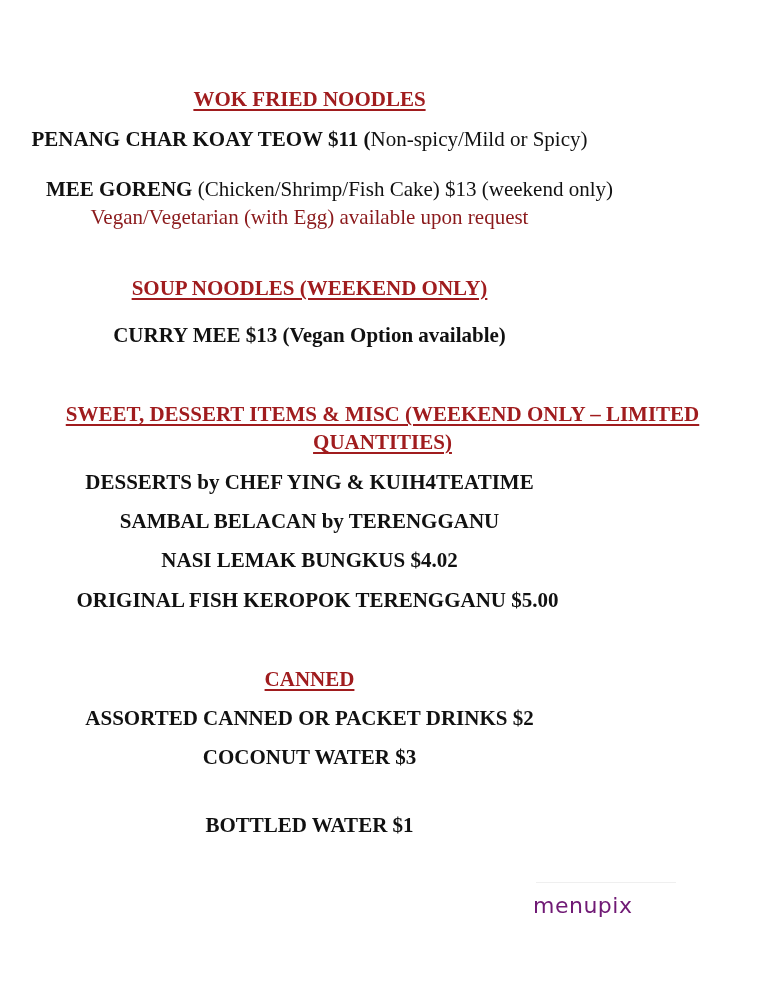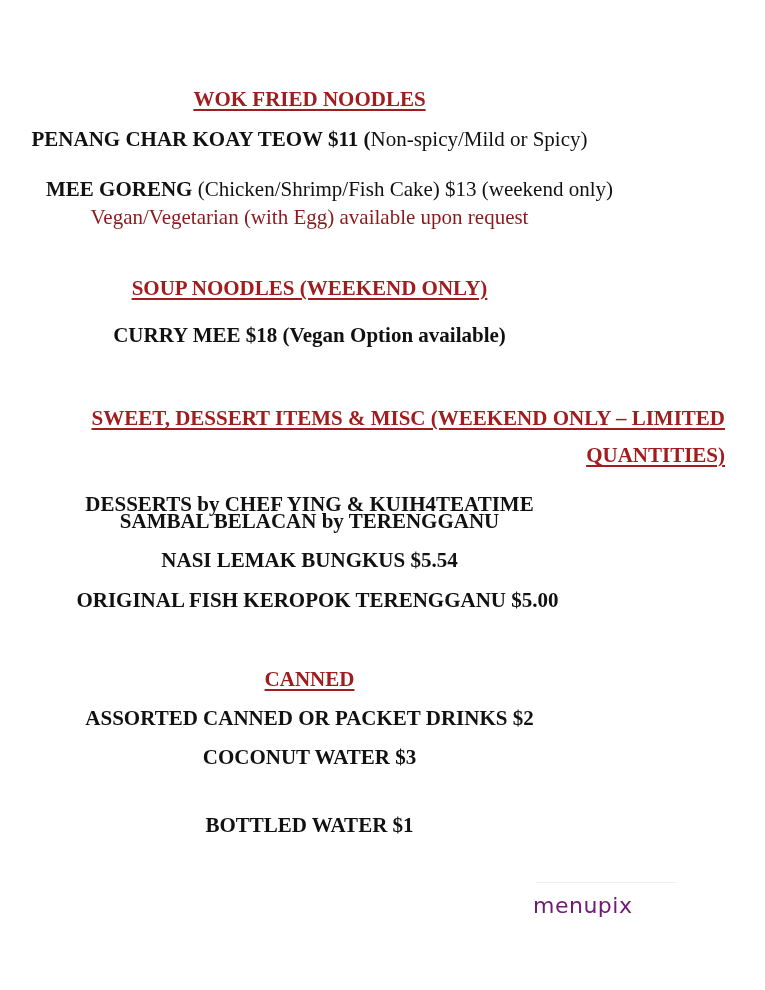--- a/index.html
+++ b/index.html
@@ -12,22 +12,22 @@
     font-size: 21px; line-height: 26px; white-space: nowrap;
   }
   .heading {
     color: #a01c1e; font-weight: bold; text-decoration: underline;
     text-decoration-thickness: 2px; text-underline-offset: 3px;
   }
   .note { color: #8b1a1c; font-weight: normal; }
   .bold { font-weight: bold; }
   .normal { font-weight: normal; }
   .heading-multi {
-    position: absolute; left: 40px; width: 685px; text-align: right;
-    font-size: 21px; line-height: 37px;
+    position: absolute; left: 40px; width: 685px; text-align: center;
+    font-size: 21px; line-height: 28px;
     color: #a01c1e; font-weight: bold; text-decoration: underline;
     text-decoration-thickness: 2px; text-underline-offset: 3px;
   }
   .watermark {
     position: absolute; left: 533px; top: 893px;
     font-family: "DejaVu Sans", sans-serif; font-size: 22px;
     color: #701a75; letter-spacing: 0.5px;
   }
   .watermark-rule {
     position: absolute; left: 536px; top: 882px; width: 140px; height: 1px;
@@ -42,26 +42,26 @@
   <div class="line heading" style="top:86px;">WOK FRIED NOODLES</div>
   <div class="line" style="top:126px;">
     <span class="bold">PENANG CHAR KOAY TEOW $11 (</span><span class="normal">Non-spicy/Mild or Spicy)</span>
   </div>
   <div class="line" style="top:176px;padding-left:20px;">
     <span class="bold">MEE GORENG</span><span class="normal"> (Chicken/Shrimp/Fish Cake) $13 (weekend only)</span>
   </div>
   <div class="line note" style="top:204px;">Vegan/Vegetarian (with Egg) available upon request</div>
 
   <div class="line heading" style="top:275px;">SOUP NOODLES (WEEKEND ONLY)</div>
-  <div class="line bold" style="top:322px;">CURRY MEE $18 (Vegan Option available)</div>
+  <div class="line bold" style="top:322px;">CURRY MEE $13 (Vegan Option available)</div>
 
   <div class="heading-multi" style="top:400px;">SWEET, DESSERT ITEMS &amp; MISC (WEEKEND ONLY – LIMITED QUANTITIES)</div>
-  <div class="line bold" style="top:491px;">DESSERTS by CHEF YING &amp; KUIH4TEATIME</div>
+  <div class="line bold" style="top:469px;">DESSERTS by CHEF YING &amp; KUIH4TEATIME</div>
   <div class="line bold" style="top:508px;">SAMBAL BELACAN by TERENGGANU</div>
-  <div class="line bold" style="top:547px;">NASI LEMAK BUNGKUS $5.54</div>
+  <div class="line bold" style="top:547px;">NASI LEMAK BUNGKUS $4.02</div>
   <div class="line bold" style="top:587px;padding-left:8px;">ORIGINAL FISH KEROPOK TERENGGANU $5.00</div>
 
   <div class="line heading" style="top:666px;">CANNED</div>
   <div class="line bold" style="top:705px;">ASSORTED CANNED OR PACKET DRINKS $2</div>
   <div class="line bold" style="top:744px;">COCONUT WATER $3</div>
   <div class="line bold" style="top:784px;margin-top:28px;">BOTTLED WATER $1</div>
 
   <div class="watermark-rule"></div>
   <div class="watermark">menupix</div>
 </div>

